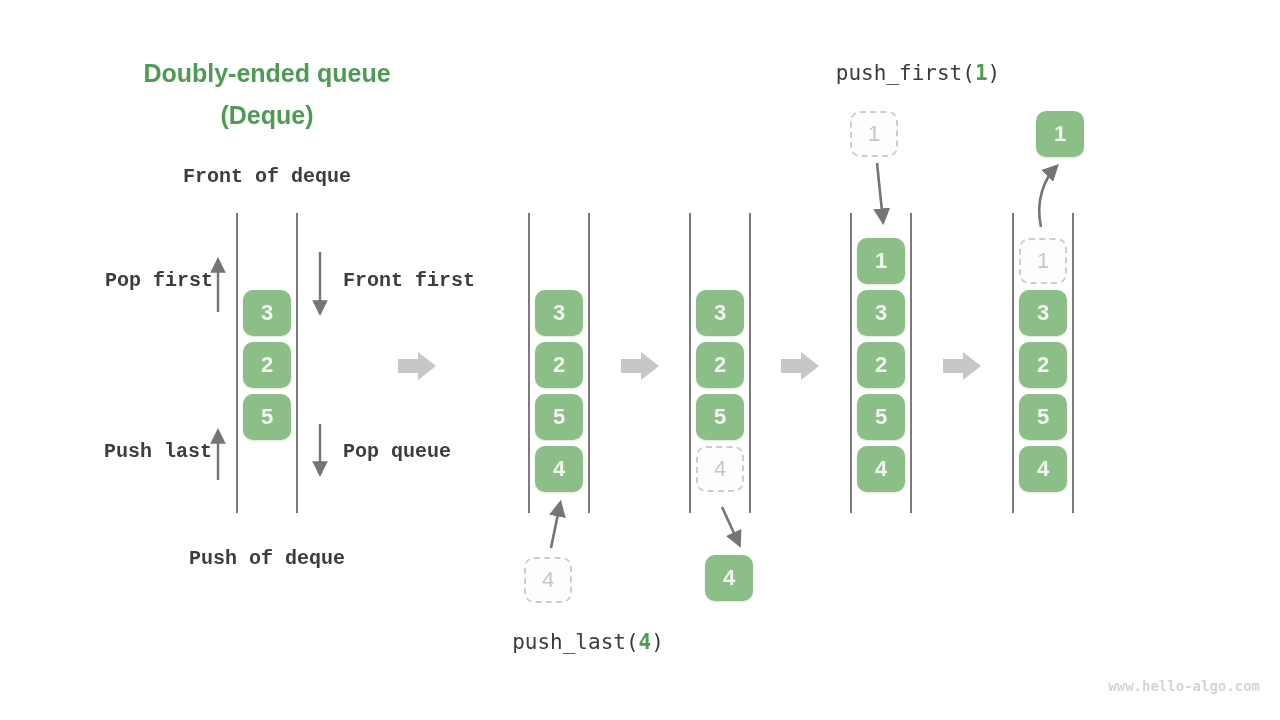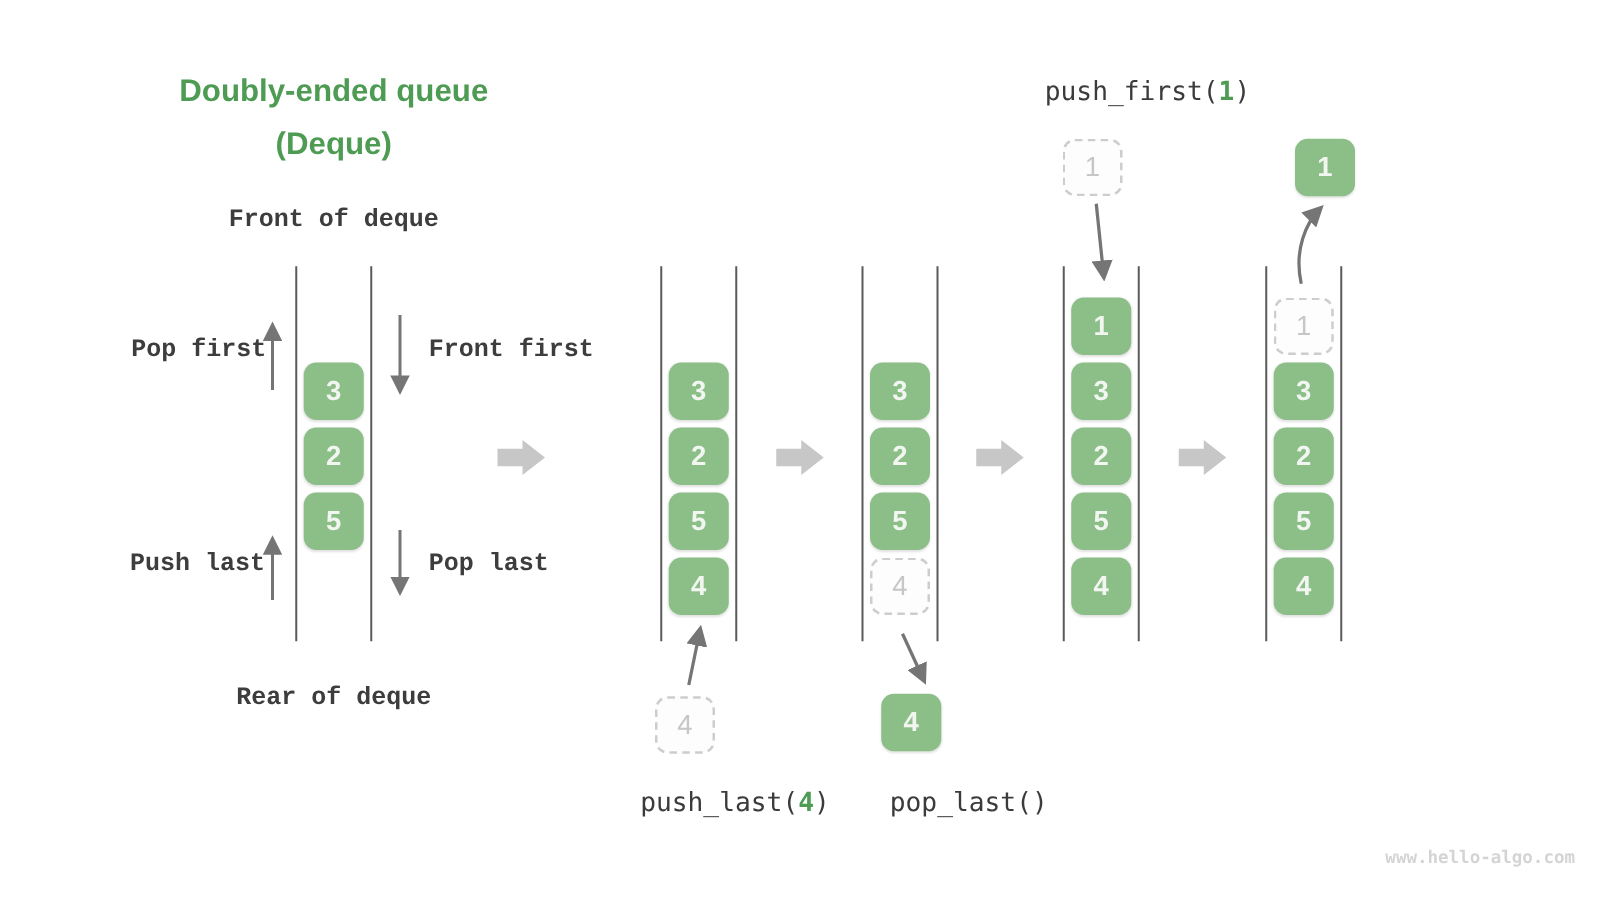--- a/index.html
+++ b/index.html
@@ -89,33 +89,32 @@
       <polygon points="-19,-7 1,-7 1,-14 19,0 1,14 1,7 -19,7" transform="translate(962,366)"></polygon>
     </g>
   </svg>
 
   <div class="title center-x" style="left:267px;top:52px;">
     <div>Doubly-ended queue</div>
     <div>(Deque)</div>
   </div>
 
   <div class="label center-x" style="left:267px;top:165px;">Front of deque</div>
-  <div class="label center-x" style="left:267px;top:547px;">Rear of deque</div>
+  <div class="label center-x" style="left:267px;top:547px;">Push of deque</div>
 
   <div class="label" style="position:absolute;right:1087px;top:269px;">Pop first</div>
   <div class="label" style="position:absolute;left:343px;top:269px;">Front first</div>
   <div class="label" style="position:absolute;right:1088px;top:440px;text-align:right;">Push last</div>
-  <div class="label" style="position:absolute;left:343px;top:440px;">Pop last</div>
+  <div class="label" style="position:absolute;left:343px;top:440px;">Pop queue</div>
 
   <div class="code center-x" style="left:918px;top:59px;"><span>push_first(</span><span class="green">1</span><span>)</span></div>
 
 
   <div class="code center-x" style="left:588px;top:628px;"><span>push_last(</span><span class="green">4</span><span>)</span></div>
 
-  <div class="code center-x" style="left:775px;top:628px;">pop_last()</div>
 
   <div id="cells-layer">
       <div class="cell" style="left: 243px; top: 290px;">3</div>
       <div class="cell" style="left: 243px; top: 342px;">2</div>
       <div class="cell" style="left: 243px; top: 394px;">5</div>
       <div class="cell" style="left: 535px; top: 290px;">3</div>
       <div class="cell" style="left: 535px; top: 342px;">2</div>
       <div class="cell" style="left: 535px; top: 394px;">5</div>
       <div class="cell" style="left: 535px; top: 446px;">4</div>
       <div class="cell" style="left: 696px; top: 290px;">3</div>

